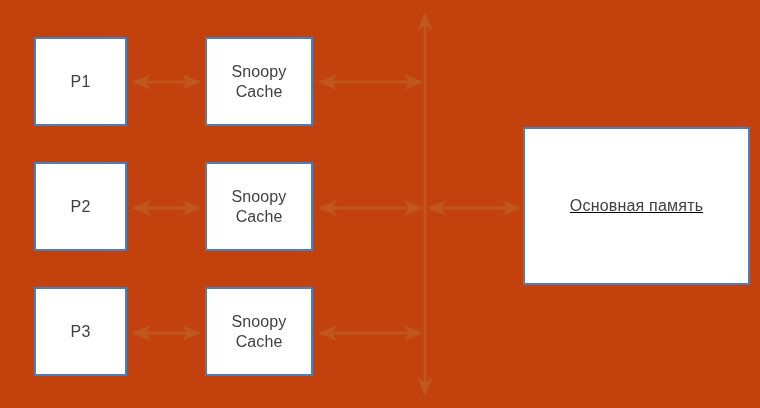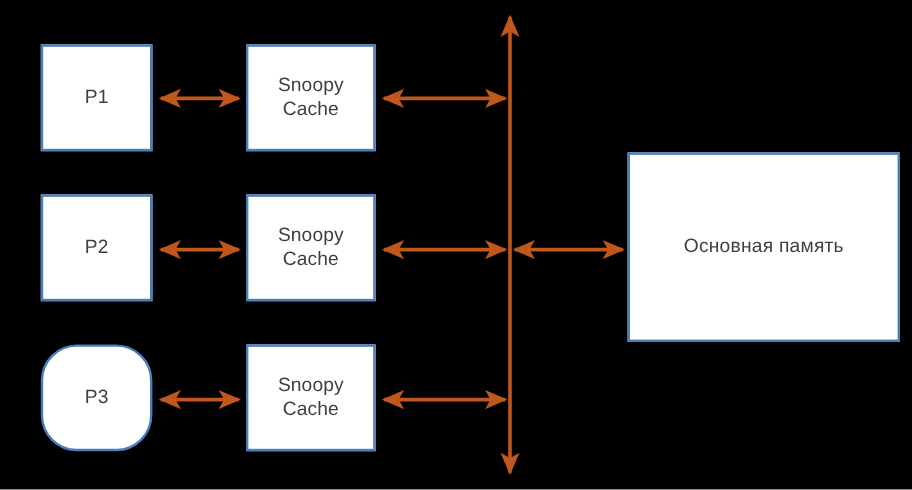--- a/index.html
+++ b/index.html
@@ -8,21 +8,21 @@
     padding: 0;
     background: #ffffff;
   }
   body {
     font-family: "Liberation Sans", sans-serif;
   }
   #diagram-canvas {
     position: relative;
     width: 760px;
     height: 408px;
-    background: #000000;
+    background: #c2410c;
     overflow: hidden;
   }
   #diagram-svg {
     position: absolute;
     left: 0;
     top: 0;
     width: 760px;
     height: 408px;
   }
   .node-box {
@@ -44,27 +44,27 @@
     letter-spacing: 0.1px;
     white-space: pre-line;
   }
   .node-label.memory-label {
     font-size: 16px;
     letter-spacing: 0.2px;
   }
   
   #proc-p1 { left: 34px;  top: 37px;  width: 93px;  height: 89px; }
   #proc-p2 { left: 34px;  top: 162px; width: 93px;  height: 89px; justify-content: center; }
-  #proc-p3 { left: 34px;  top: 287px; width: 93px;  height: 89px; border-radius: 30px; }
+  #proc-p3 { left: 34px;  top: 287px; width: 93px;  height: 89px; }
   
   #cache-c1 { left: 205px; top: 37px;  width: 108px; height: 89px; }
   #cache-c2 { left: 205px; top: 162px; width: 108px; height: 89px; }
   #cache-c3 { left: 205px; top: 287px; width: 108px; height: 89px; }
   
-  #main-memory { left: 523px; top: 127px; width: 227px; height: 158px; }
+  #main-memory { left: 523px; top: 127px; width: 227px; height: 158px; text-decoration: underline; }
 </style>
 </head>
 <body>
 
 <div id="diagram-canvas">
 
   <svg id="diagram-svg" viewBox="0 0 760 408" xmlns="http://www.w3.org/2000/svg">
     <defs>
       <marker id="arrow-end" markerWidth="7" markerHeight="7" refX="5.6" refY="3" orient="auto" markerUnits="strokeWidth">
         <path d="M0,0.35 L6.2,3 L0,5.65 L1.5,3 Z" fill="#c0571c"></path>

